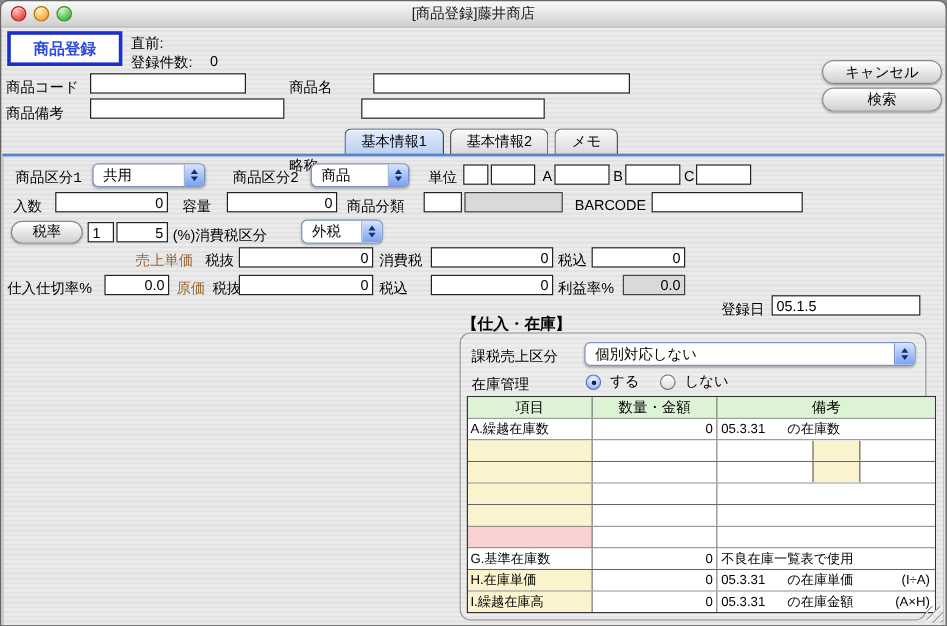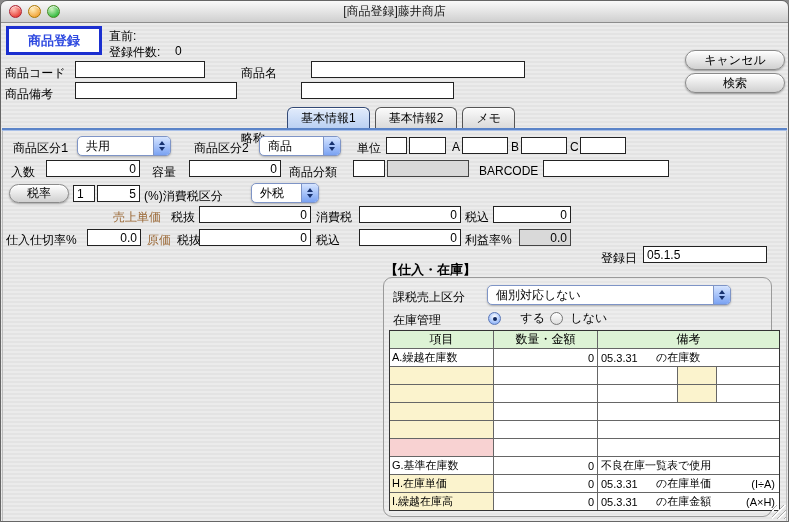--- a/index.html
+++ b/index.html
@@ -178,29 +178,29 @@
   <span class="lbl" style="left:464px;top:231px;">利益率%</span>
   <input class="field num gray" style="left: 518px; top: 228px; width: 52px;" value="0.0">
 
   <span class="lbl" style="left:600px;top:249px;">登録日</span>
   <input class="field" style="left: 642px; top: 245px; width: 124px;" value="05.1.5">
 
   <span class="sectitle">【仕入・在庫】</span>
   <div class="groupbox"></div>
 
   <span class="lbl" style="left:392px;top:288px;">課税売上区分</span>
-  <div class="popup" style="left:486px;top:284px;width:244px;">
+  <div class="popup" style="left:486px;top:284px;width:276px;">
     <span class="pvalue">個別対応しない</span>
       <span class="pstep"></span>
   </div>
 
   <span class="lbl" style="left:392px;top:311px;">在庫管理</span>
   <span class="abs" style="left:487px;top:309px;">
     <span class="radio sel" id="radio-on"></span>
-    <span style="margin-left:16px;">する</span>
+    <span style="margin-left:4px;">する</span>
   </span>
   <span class="abs" style="left:549px;top:309px;">
     <span class="radio" id="radio-off"></span>
     <span style="margin-left:4px;">しない</span>
   </span>
 
   <div class="tbl">
     <div class="trow hd">
         <div class="tc c0">項目</div>
         <div class="tc c1">数量・金額</div>

